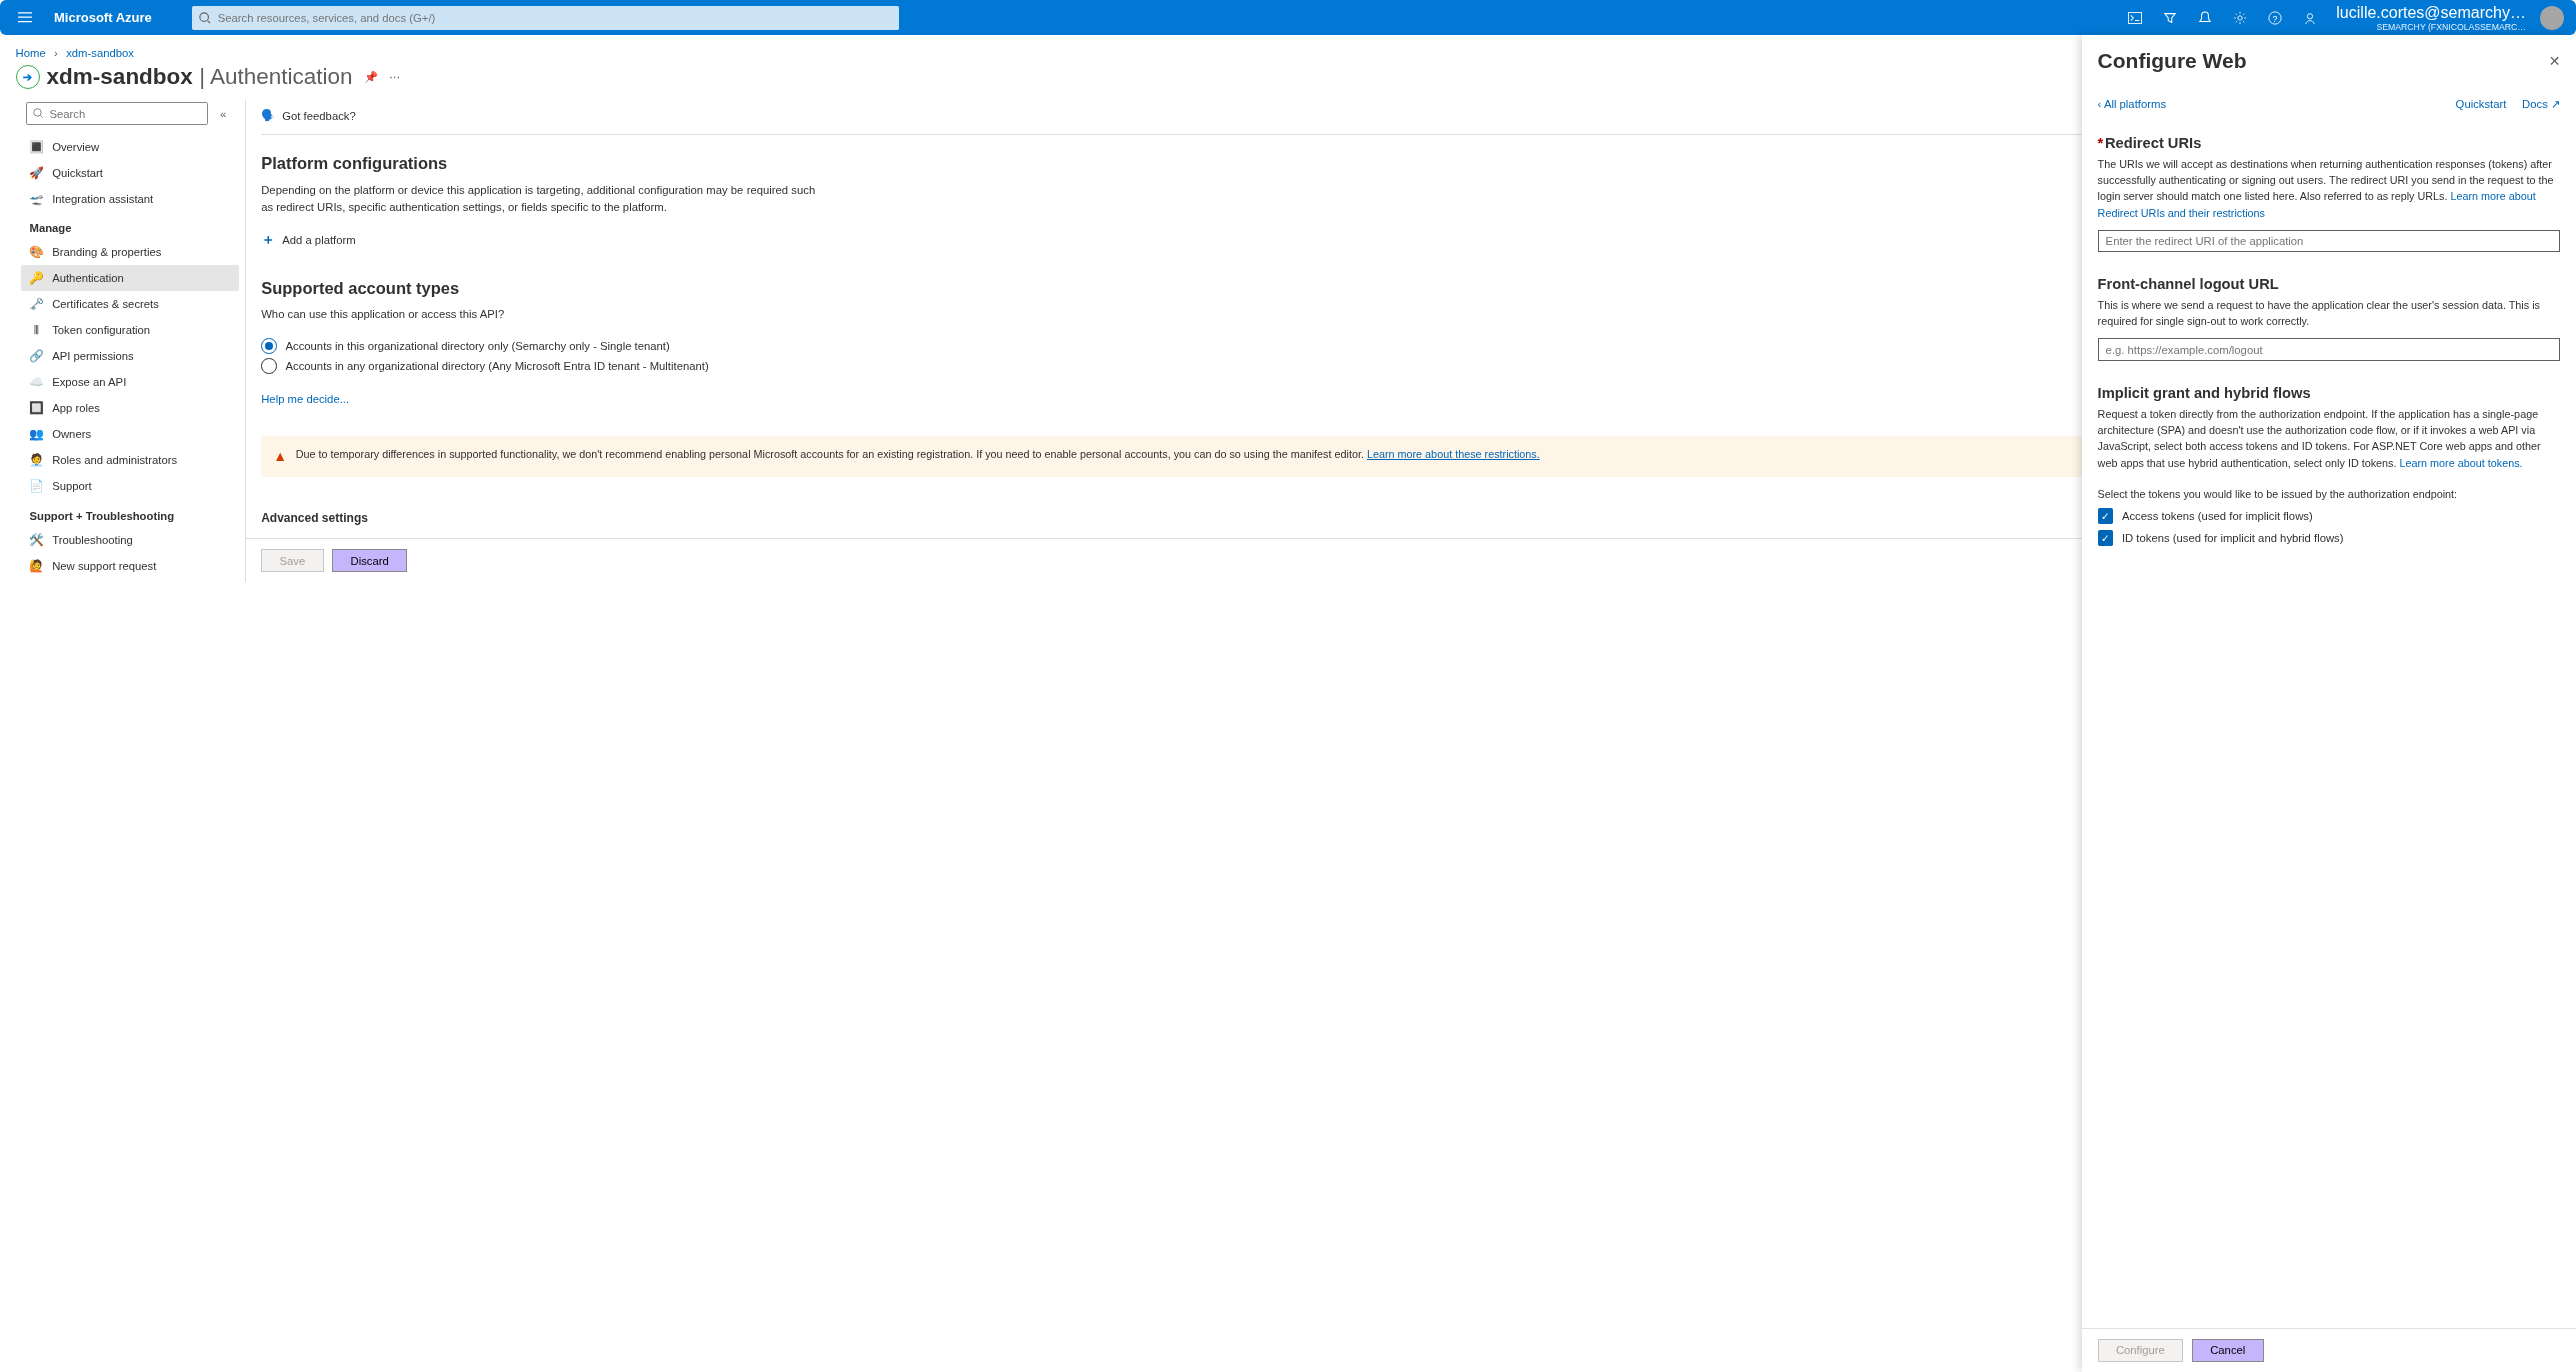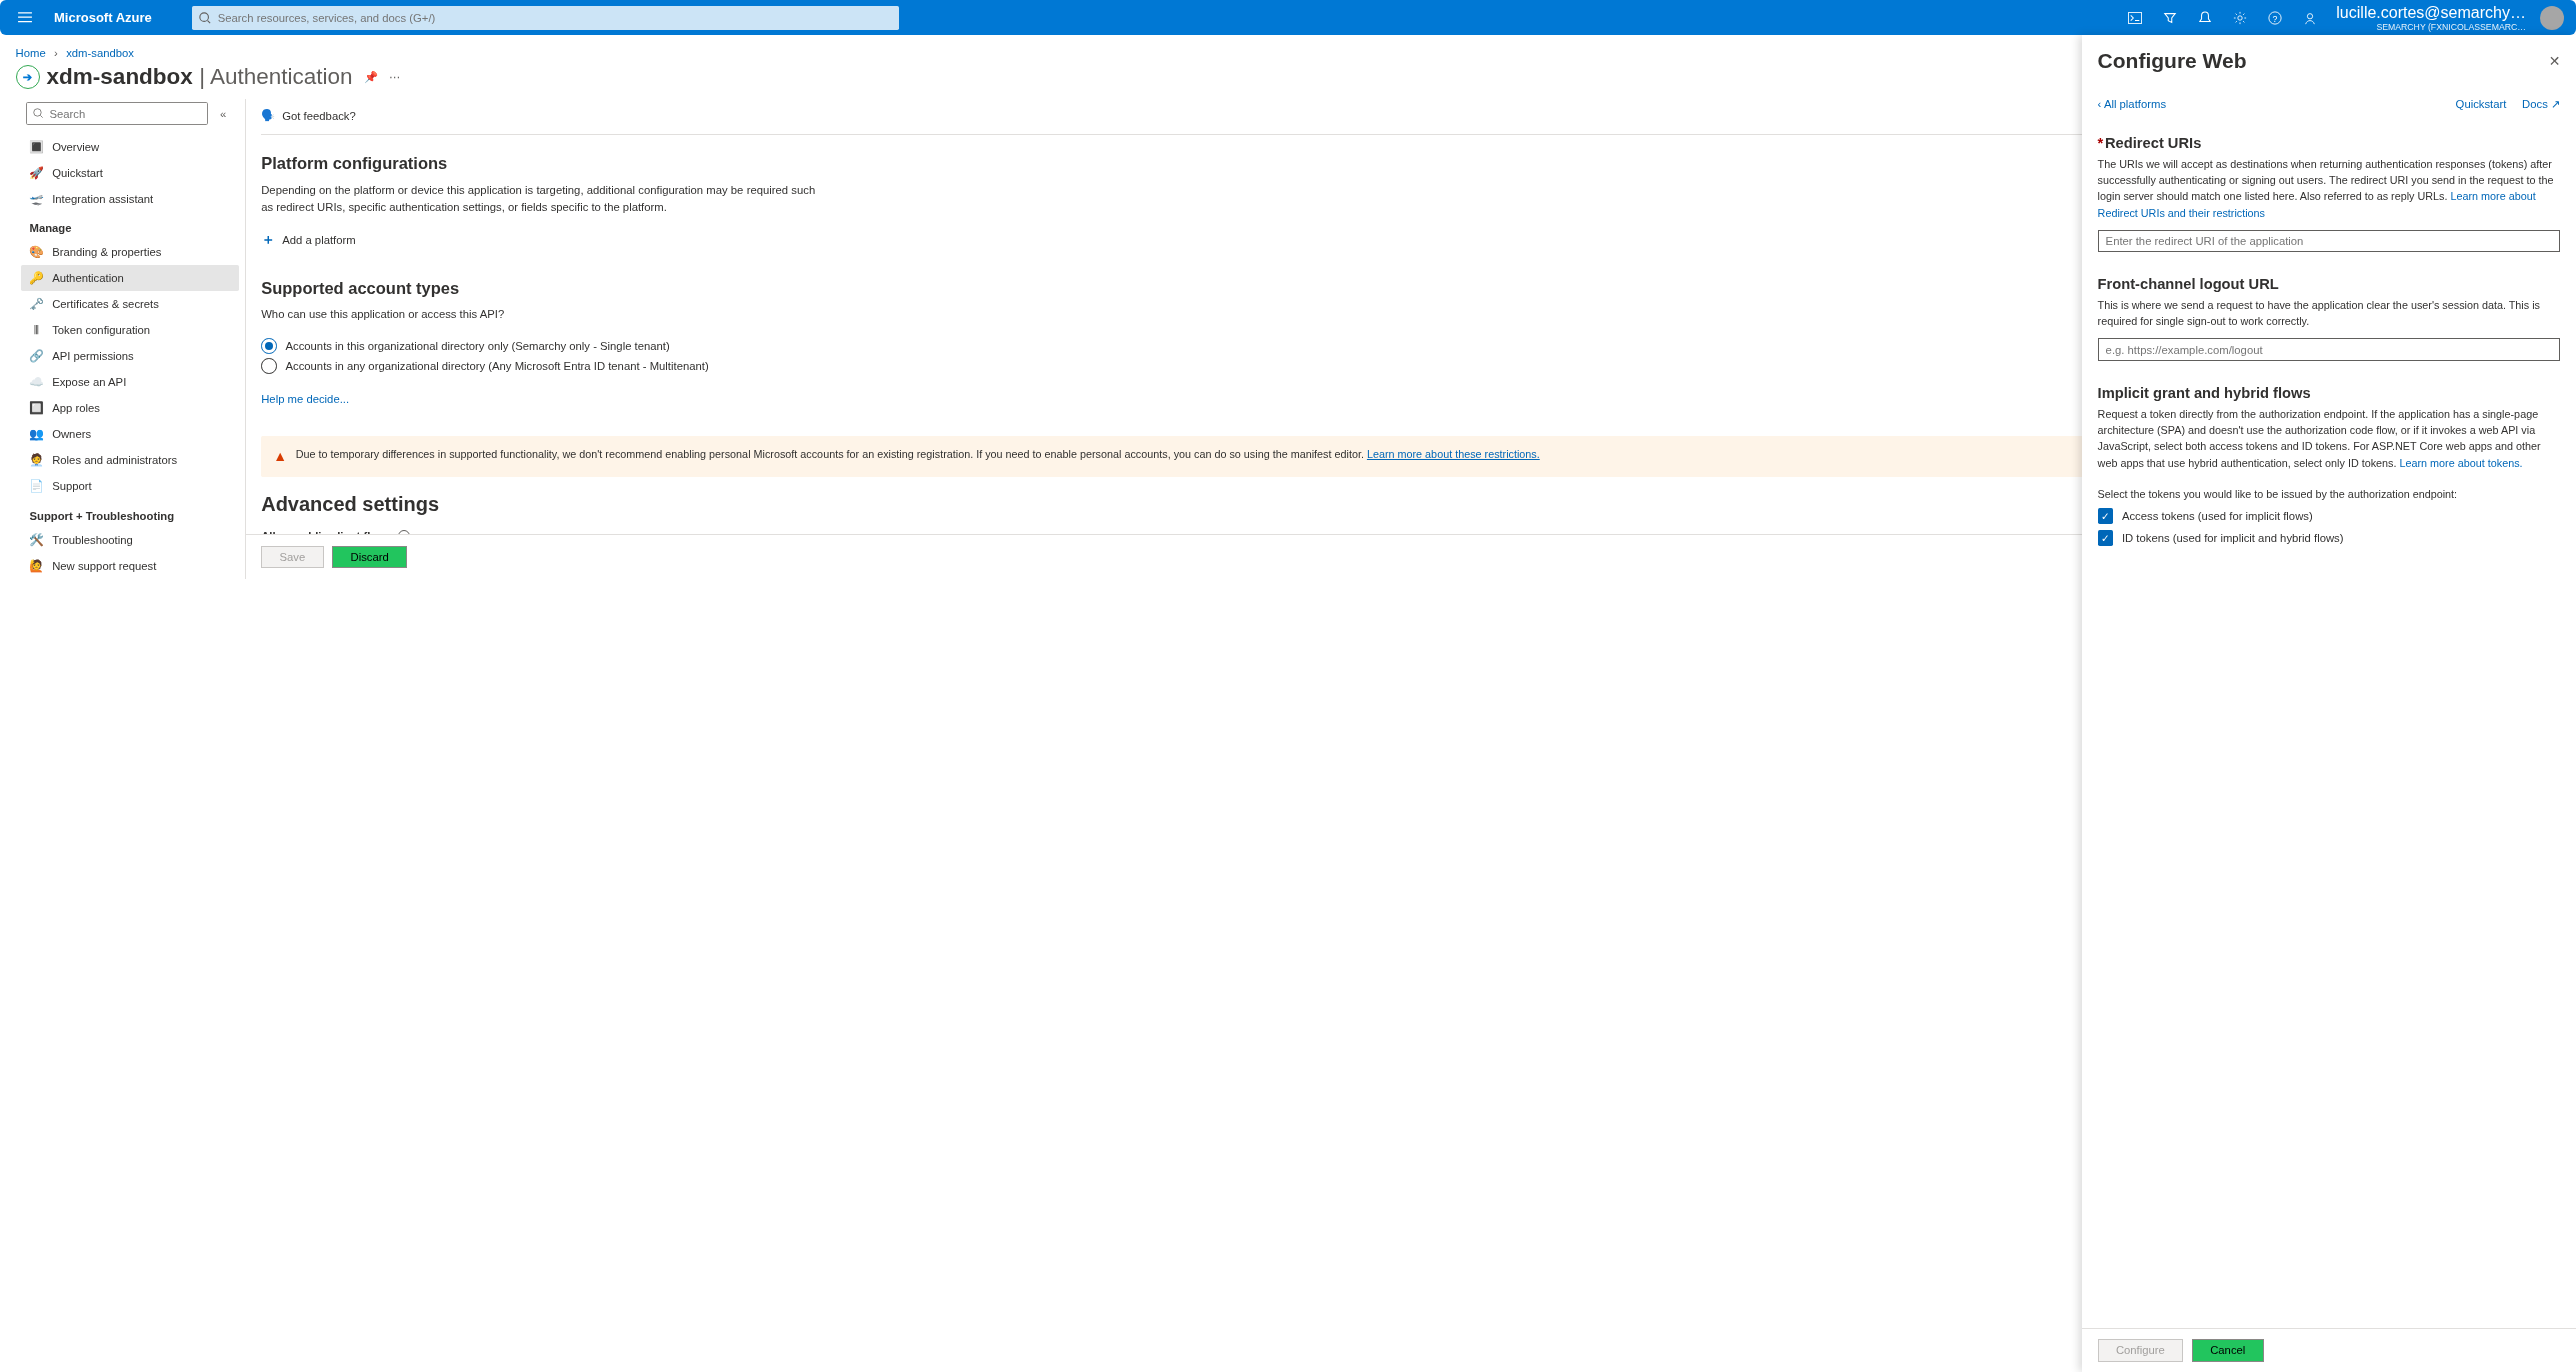--- a/index.html
+++ b/index.html
@@ -51,30 +51,30 @@
 .para { font-size: 11.3px; line-height: 1.5; color: #323130; text-align: justify; }
 .add-platform { display: flex; align-items: center; gap: 7px; color: #323130; margin-top: 15.6px; cursor: pointer; }
 .add-platform .plus { color: #0067b8; font-size: 14px; font-weight: bold; }
 .radio-row { display: flex; align-items: center; gap: 8.7px; margin: 4.3px 0; font-size: 11.3px; }
 .radio { width: 15.6px; height: 15.6px; border: 0.9px solid #323130; border-radius: 50%; display: inline-flex; align-items: center; justify-content: center; }
 .radio.checked { border-color: #0067b8; }
 .radio.checked::after { content: ""; width: 8.7px; height: 8.7px; background: #0067b8; border-radius: 50%; }
 .link { color: #0067b8; cursor: pointer; }
 .warning-box { background: #fef4e8; border: 0; border-radius: 1.7px; padding: 10.4px 12px; display: flex; gap: 8.7px; margin-top: 31px; font-size: 10.8px; line-height: 1.5; }
 .warning-box .wi { color: #d83b01; font-size: 14px; }
-h3.adv { font-size: 20px; font-weight: 600; margin-top: 16px; }
+h3.adv { font-size: 12px; font-weight: 600; margin-top: 34px; }
 .bold-row { font-weight: 600; margin-top: 14px; display: flex; align-items: center; gap: 5.2px; }
 .info-ico { width: 12px; height: 12px; border: 0.9px solid #605e5c; border-radius: 50%; display: inline-flex; align-items: center; justify-content: center; font-size: 7.8px; color: #605e5c; }
 .flow-row { display: flex; align-items: center; justify-content: space-between; margin-top: 12px; }
 .toggle { width: 74px; height: 19px; border: 0.9px solid #323130; border-radius: 9.5px; position: relative; display: flex; align-items: center; }
 .toggle .lbl { font-size: 10.4px; position: absolute; left: 38px; }
 .toggle .knob { width: 15.6px; height: 15.6px; border-radius: 50%; background: #0078d4; position: absolute; right: 1.7px; }
 
 .footer-btns { position: absolute; bottom: 0; left: 0; right: 0; border-top: 0.9px solid #e1dfdd; padding: 10.4px 15.6px; display: flex; gap: 8.7px; background: #fff; }
-.btn { padding: 4.3px 17.3px; border: 0.9px solid #8a8886; background: #22c55e; font-size: 11.3px; cursor: pointer; }
+.btn { padding: 4.3px 17.3px; border: 0.9px solid #8a8886; background: #c4b5fd; font-size: 11.3px; cursor: pointer; }
 .btn.disabled { color: #a19f9d; border-color: #c8c6c4; background: #f3f2f1; cursor: default; }
 
 
 .panel { position: absolute; top: 35px; right: 0; width: 494px; height: calc(100% - 35px); background: #fff; box-shadow: -2.6px 0 8.7px rgba(0,0,0,.15); display: flex; flex-direction: column; }
 .panel-head { display: flex; align-items: center; justify-content: space-between; padding: 14px 15.6px 3.5px 15.6px; }
 .panel-head h1 { font-size: 21px; font-weight: 600; }
 .panel-head .close { font-size: 14px; color: #605e5c; cursor: pointer; }
 .panel-links { display: flex; align-items: center; justify-content: space-between; padding: 21px 15.6px 7px 15.6px; font-size: 11.3px; }
 .panel-links .back { color: #0067b8; cursor: pointer; }
 .panel-links .right { display: flex; gap: 15.6px; }

